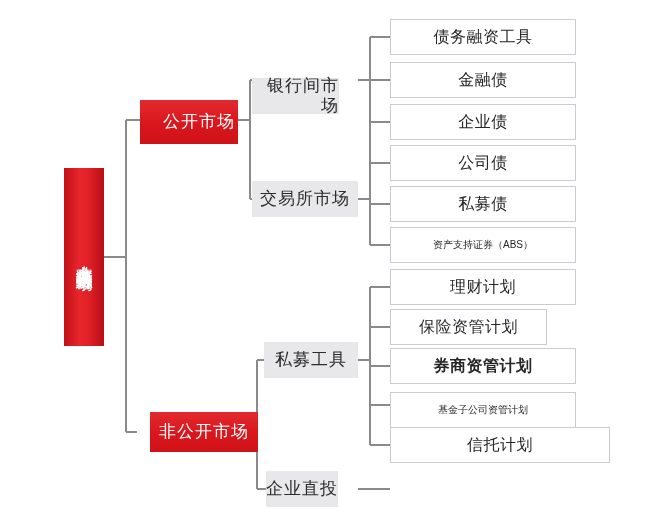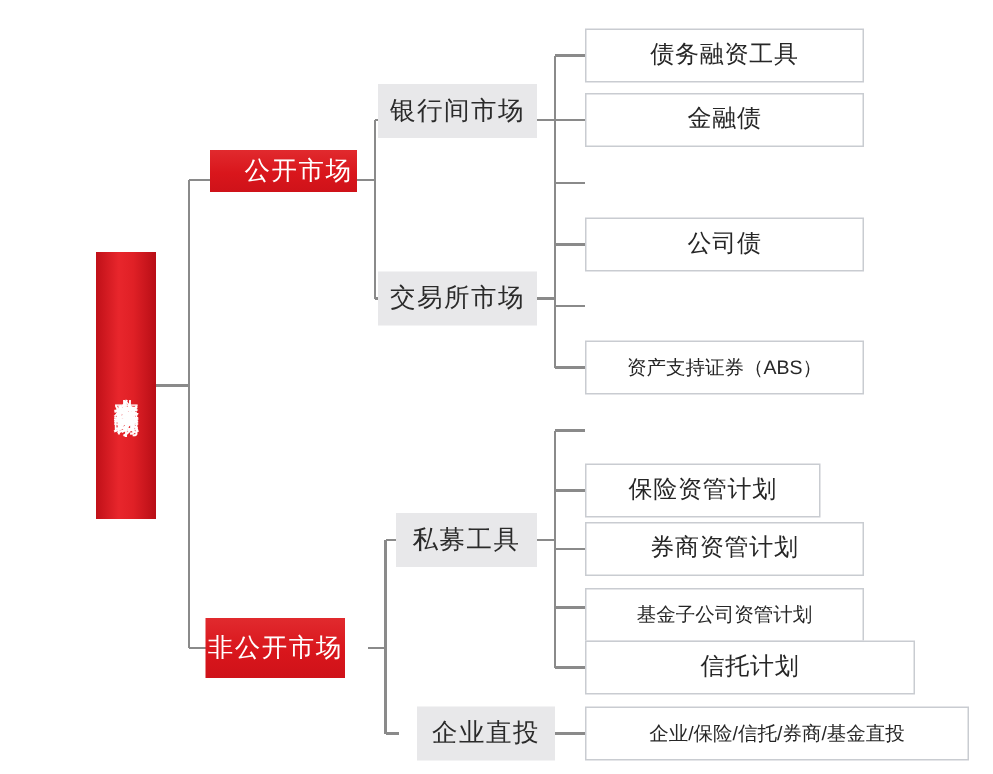--- a/index.html
+++ b/index.html
@@ -63,21 +63,21 @@
   }
   
   .node-leaf {
     background: #ffffff;
     color: #262626;
     border: 1px solid #c9ccd1;
     font-size: 16px;
     letter-spacing: 0.5px;
   }
   .node-leaf.wide {
-    font-size: 13px;
+    font-size: 10px;
     letter-spacing: 0;
   }
 </style>
 </head>
 <body>
 
 <div id="diagram">
 
   <svg class="connectors" viewBox="0 0 662 516" width="662" height="516" xmlns="http://www.w3.org/2000/svg">
     <g stroke="#8a8a8a" stroke-width="1.4" fill="none" shape-rendering="crispEdges">
@@ -116,46 +116,48 @@
       <path d="M370,366 L390,366"></path>
       <path d="M370,405 L390,405"></path>
       <path d="M370,445 L390,445"></path>
 
       <path d="M358,489 L390,489"></path>
     </g>
   </svg>
 
   <div class="node node-root" style="left:64px; top:168px; width:40px; height:178px;">企业直接债务融资市场</div>
 
-  <div class="node node-l2" style="left:140px; top:100px; width:98px; height:28px;padding-left:20px;">公开市场</div>
+  <div class="node node-l2" style="left:140px; top:100px; width:98px; height:44px;padding-left:20px;">公开市场</div>
 
-  <div class="node node-l2" style="left:137px; top:412px; width:93px; height:40px;">非公开市场</div>
+  <div class="node node-l2" style="left:150px; top:412px; width:108px; height:40px;">非公开市场</div>
 
-  <div class="node node-l3" style="left:252px; top:56px; width:106px; height:36px;">银行间市场</div>
+  <div class="node node-l3" style="left:252px; top:78px; width:87px; height:36px;text-align:right;">银行间市场</div>
 
   <div class="node node-l3" style="left:252px; top:181px; width:106px; height:36px;text-align:center;">交易所市场</div>
 
   <div class="node node-l3" style="left:264px; top:342px; width:94px; height:36px;">私募工具</div>
 
-  <div class="node node-l3" style="left:266px; top:471px; width:92px; height:36px;margin-left:12px;">企业直投</div>
+  <div class="node node-l3" style="left:266px; top:471px; width:72px; height:36px;">企业直投</div>
 
   <div class="node node-leaf" style="left:390px; top:19px; width:186px; height:36px;">债务融资工具</div>
 
   <div class="node node-leaf" style="left:390px; top:62px; width:186px; height:36px;text-align:center;">金融债</div>
 
+  <div class="node node-leaf" style="left:390px; top:104px; width:186px; height:36px;">企业债</div>
 
   <div class="node node-leaf" style="left:390px; top:145px; width:186px; height:36px;">公司债</div>
 
+  <div class="node node-leaf" style="left:390px; top:186px; width:186px; height:36px;">私募债</div>
 
   <div class="node node-leaf wide" style="left:390px; top:227px; width:186px; height:36px;">资产支持证券（ABS）</div>
 
+  <div class="node node-leaf" style="left:390px; top:269px; width:186px; height:36px;">理财计划</div>
 
   <div class="node node-leaf" style="left:390px; top:309px; width:157px; height:36px;">保险资管计划</div>
 
-  <div class="node node-leaf" style="left:390px; top:348px; width:186px; height:36px;">券商资管计划</div>
+  <div class="node node-leaf" style="left:390px; top:348px; width:186px; height:36px;font-weight:bold;">券商资管计划</div>
 
   <div class="node node-leaf wide" style="left:390px; top:392px; width:186px; height:36px;">基金子公司资管计划</div>
 
   <div class="node node-leaf" style="left:390px; top:427px; width:220px; height:36px;">信托计划</div>
 
-  <div class="node node-leaf wide" style="left:390px; top:471px; width:256px; height:36px;">企业/保险/信托/券商/基金直投</div>
 
 </div>
 
 </body></html>

